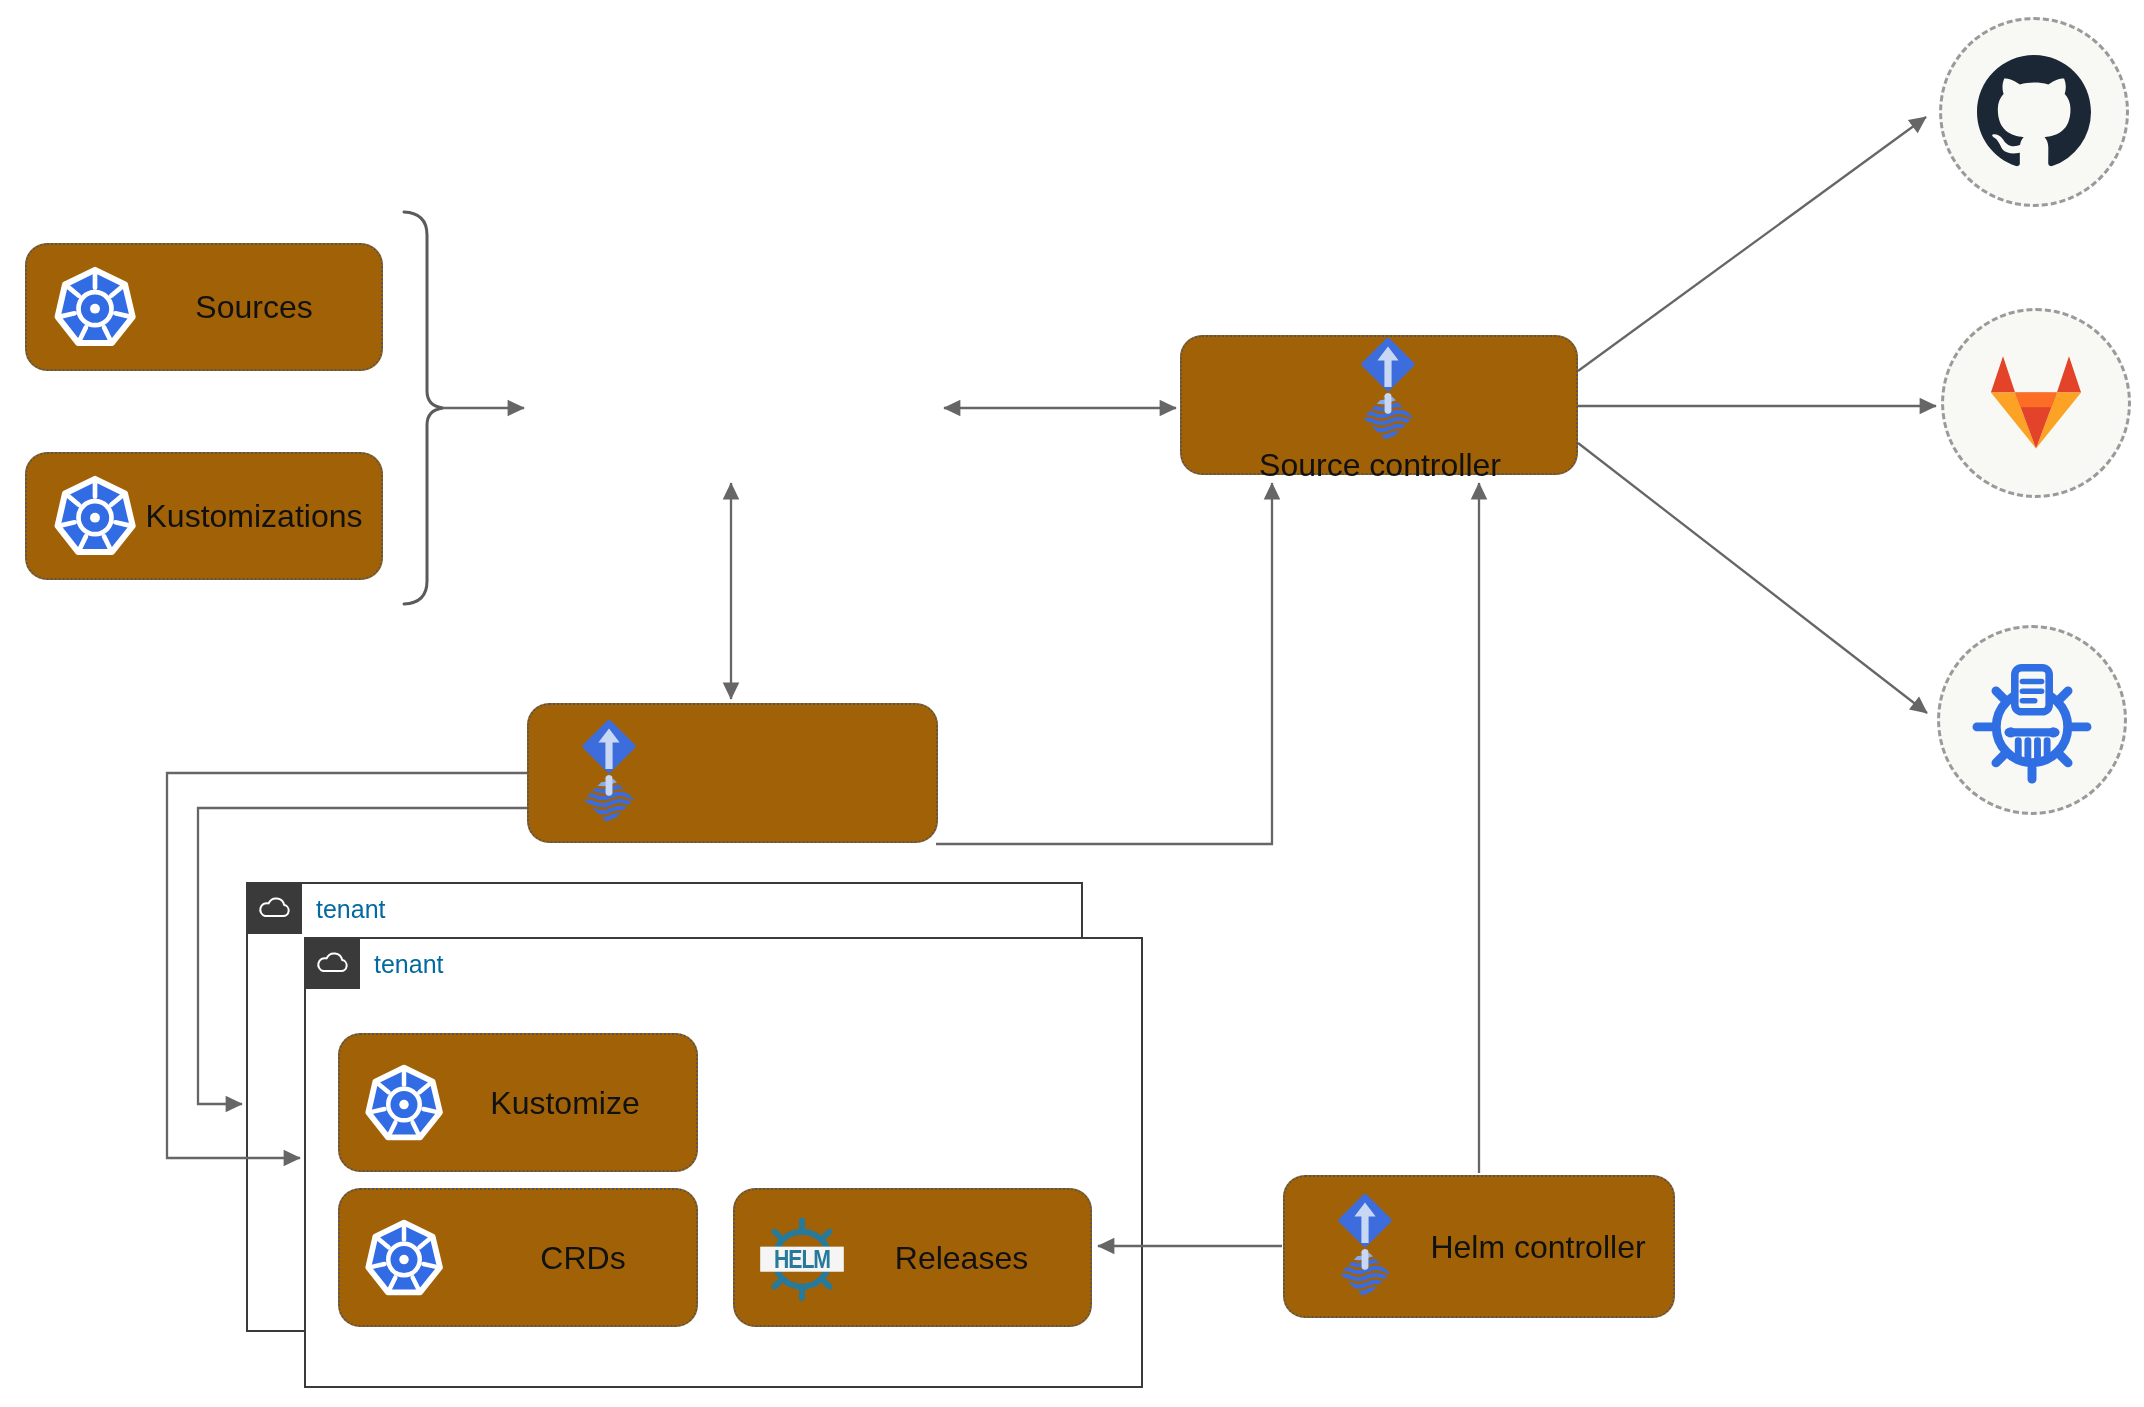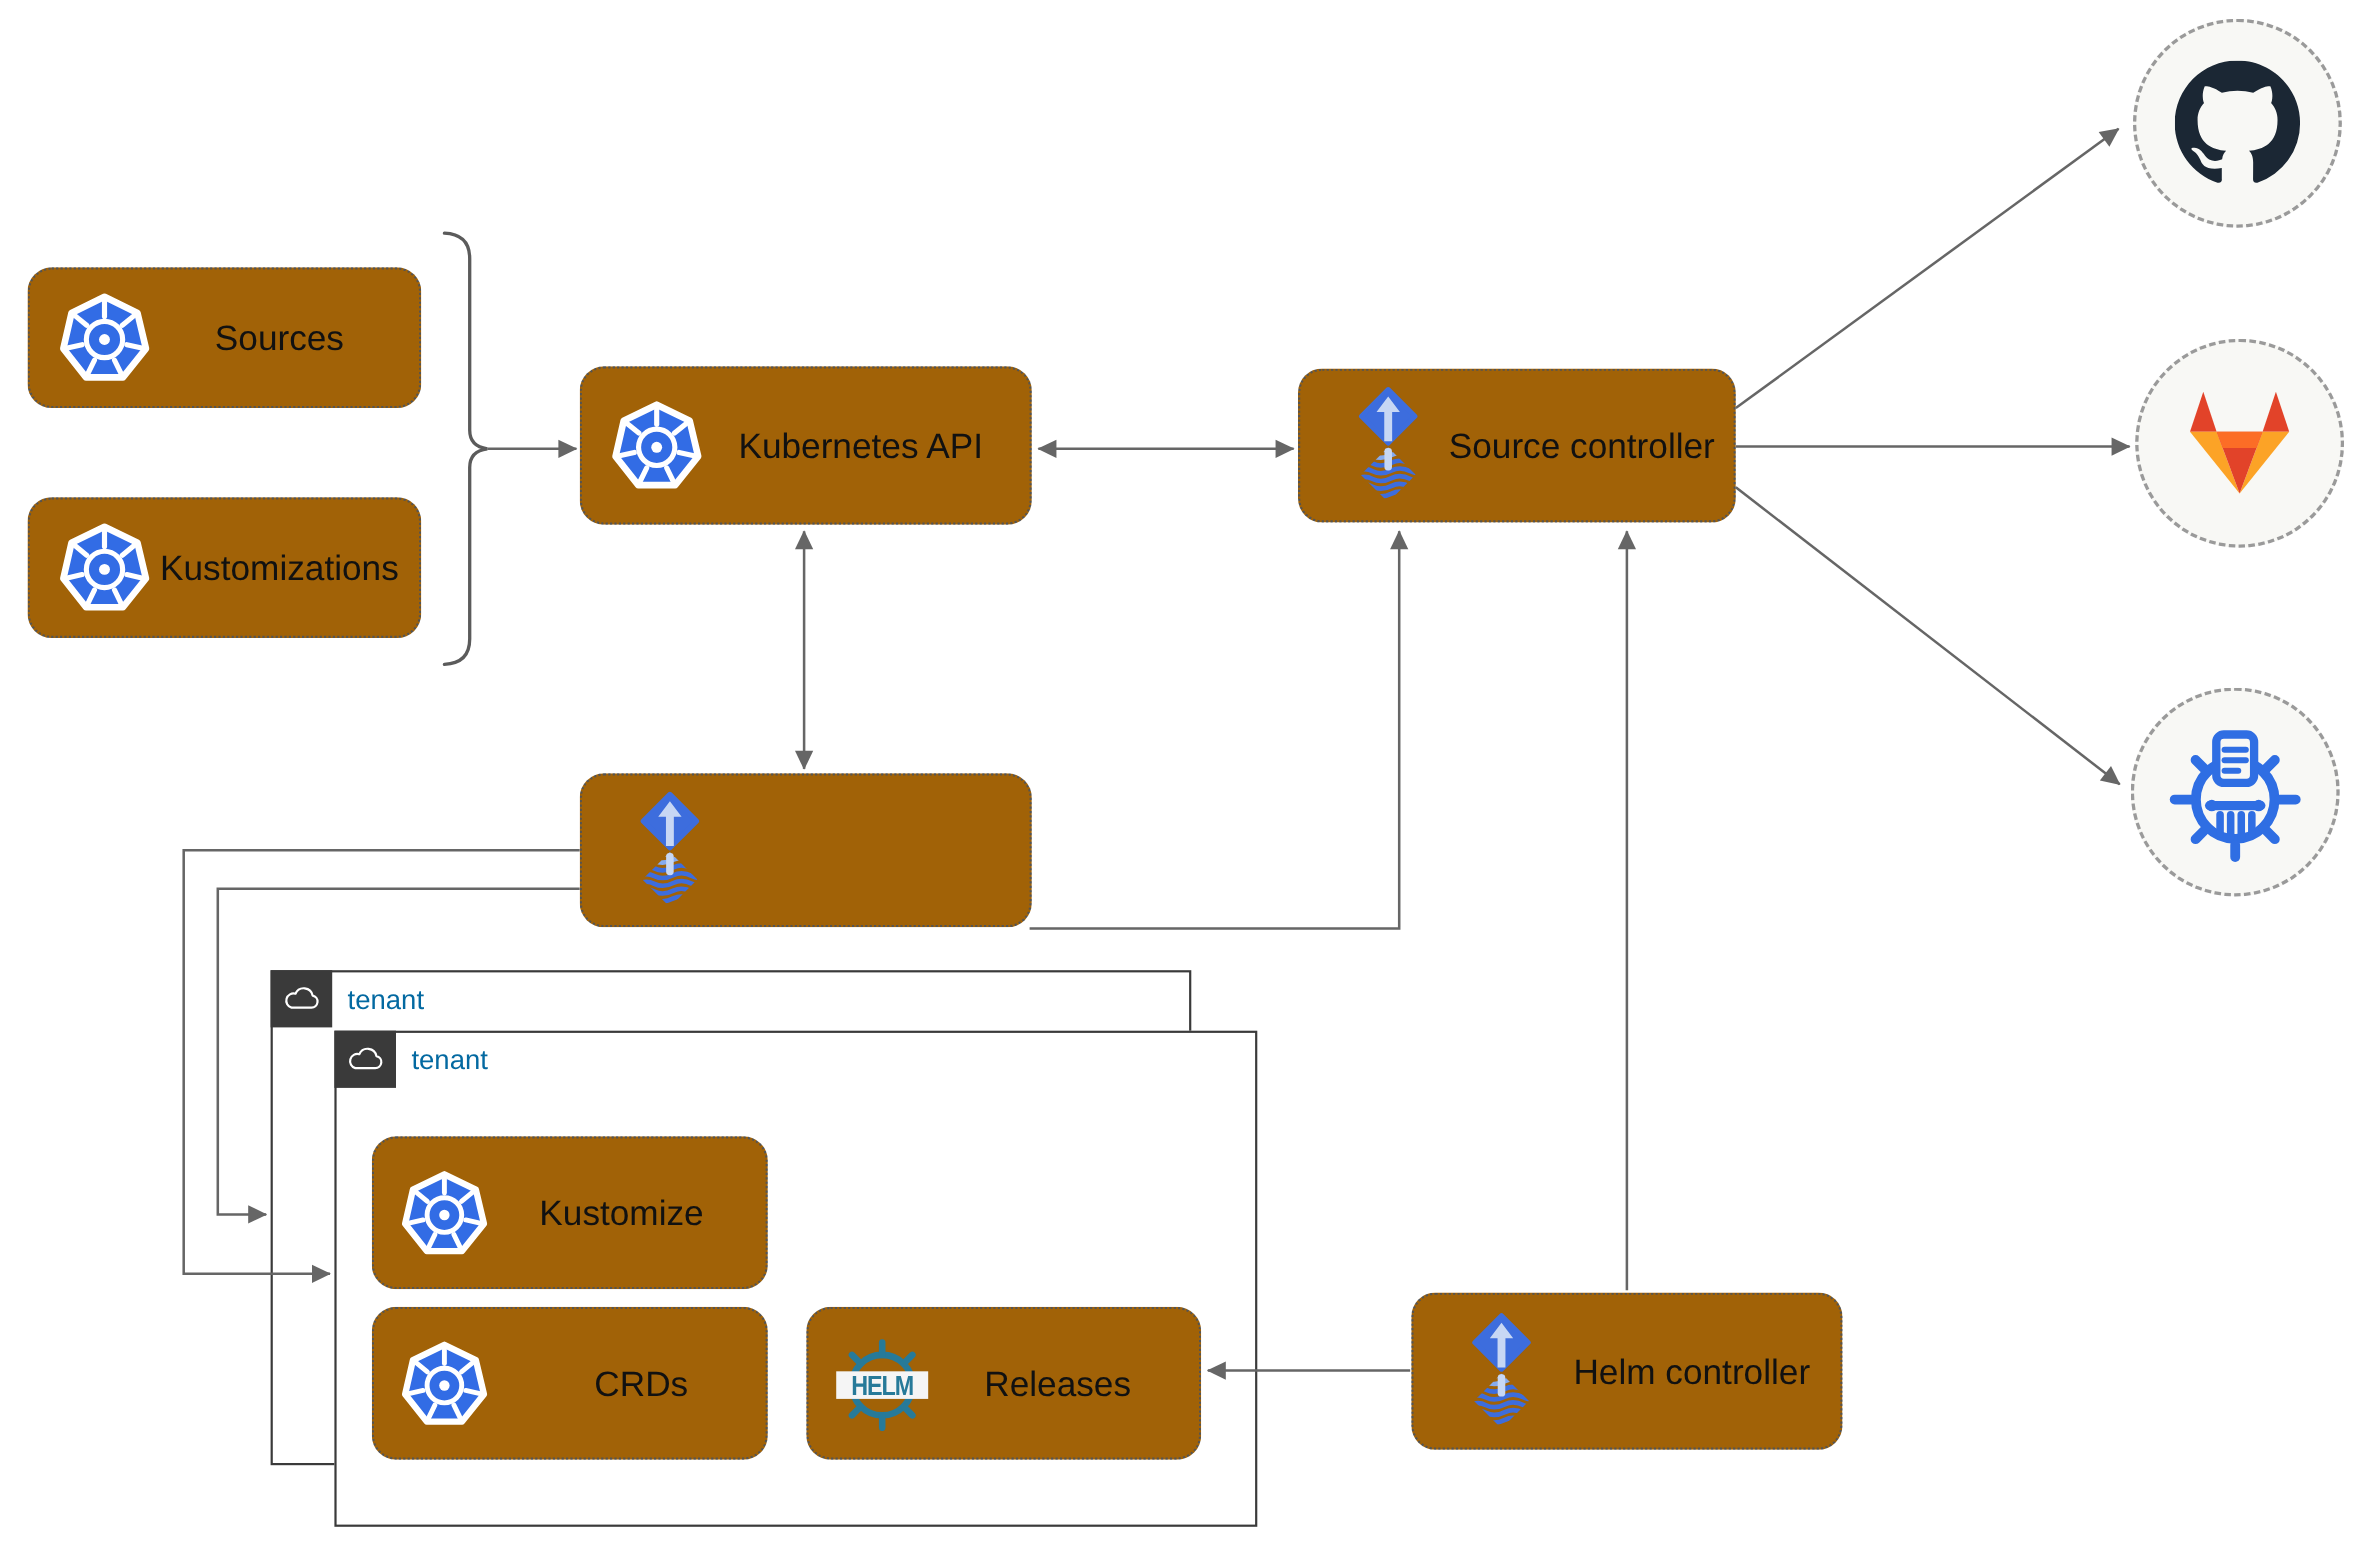--- a/index.html
+++ b/index.html
@@ -13,21 +13,21 @@
   .box .lbl{flex:1;text-align:center;font-size:32px;line-height:1.25;color:#111;}
   .one{white-space:nowrap;}
   .ico{flex:0 0 auto;display:block;}
   .k8s-ico{width:88px;height:88px;margin-left:10px;}
   .k8s-ico.sm{width:84px;height:84px;margin-left:8px;}
   .flux-ico{width:100px;height:108px;margin-left:16px;}
   .helm-ico{width:86px;height:86px;margin-left:10px;}
   #n-sources{left:25px;top:243px;width:358px;height:128px;}
   #n-kustomizations{left:25px;top:452px;width:358px;height:128px;}
   #n-k8s-api{left:527px;top:333px;width:411px;height:144px;}
-  #n-source-ctl{left:1180px;top:335px;width:398px;height:140px;}
+  #n-source-ctl{left:1180px;top:335px;width:398px;height:140px;flex-direction:column;}
   #n-kustomize-ctl{left:527px;top:703px;width:411px;height:140px;}
   #n-helm-ctl{left:1283px;top:1175px;width:392px;height:143px;}
   #n-namespaces{left:338px;top:1033px;width:360px;height:139px;z-index:5;}
   #n-rbac{left:733px;top:1033px;width:355px;height:139px;z-index:5;}
   #n-crds{left:338px;top:1188px;width:360px;height:139px;z-index:5;gap:36px;}
   #n-releases{left:733px;top:1188px;width:359px;height:139px;z-index:5;}
   
   .tenant{position:absolute;background:#fff;border:2.5px solid #3a3a3a;box-sizing:border-box;}
   #tenant-outer{left:246px;top:882px;width:837px;height:450px;z-index:2;}
   #tenant-inner{left:304px;top:937px;width:839px;height:451px;z-index:3;}
@@ -146,26 +146,20 @@
     <svg class="ico k8s-ico">
         <use href="#sym-k8s"></use>
       </svg>
     <div class="lbl one">Sources</div>
   </div>
   <div class="box" id="n-kustomizations">
     <svg class="ico k8s-ico">
         <use href="#sym-k8s"></use>
       </svg>
     <div class="lbl one">Kustomizations</div>
-  </div>
-  <div class="box" id="n-k8s-api">
-    <svg class="ico k8s-ico">
-        <use href="#sym-k8s"></use>
-      </svg>
-    <div class="lbl one">Kubernetes API</div>
   </div>
   <div class="box" id="n-source-ctl">
     <svg class="ico flux-ico">
         <use href="#sym-flux"></use>
       </svg>
     <div class="lbl">Source controller</div>
   </div>
   <div class="box" id="n-kustomize-ctl">
     <svg class="ico flux-ico">
         <use href="#sym-flux"></use>

